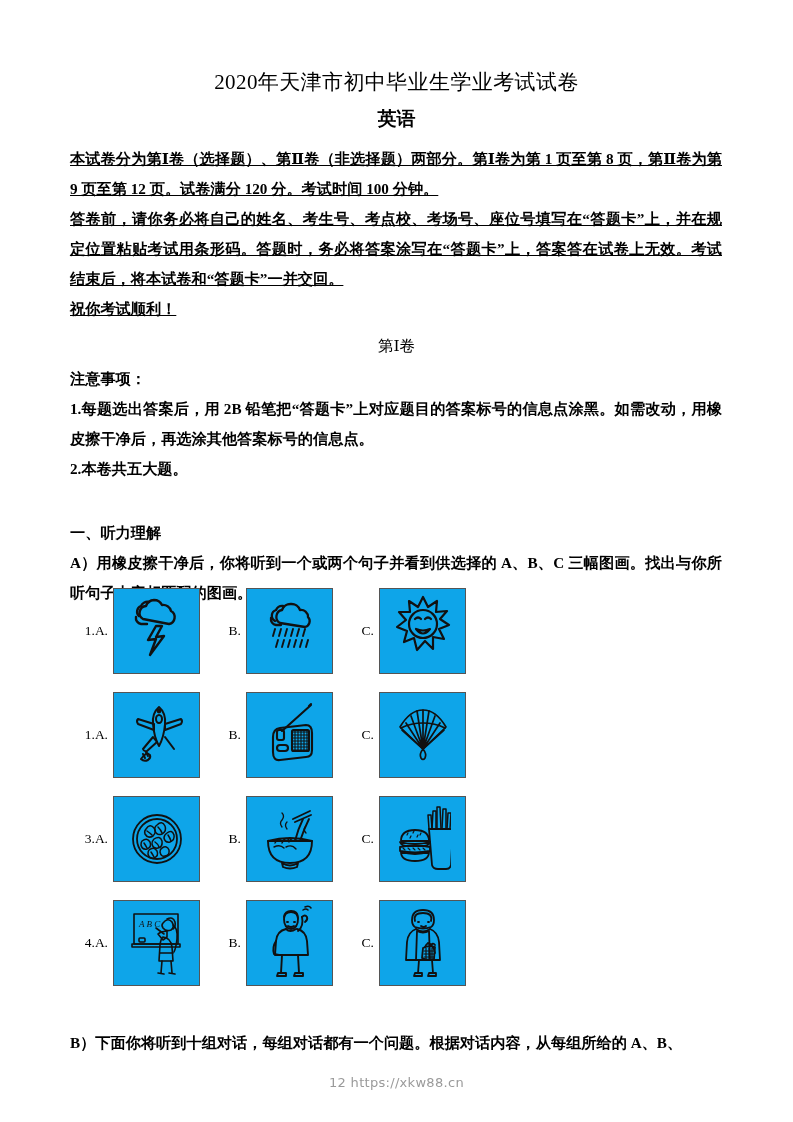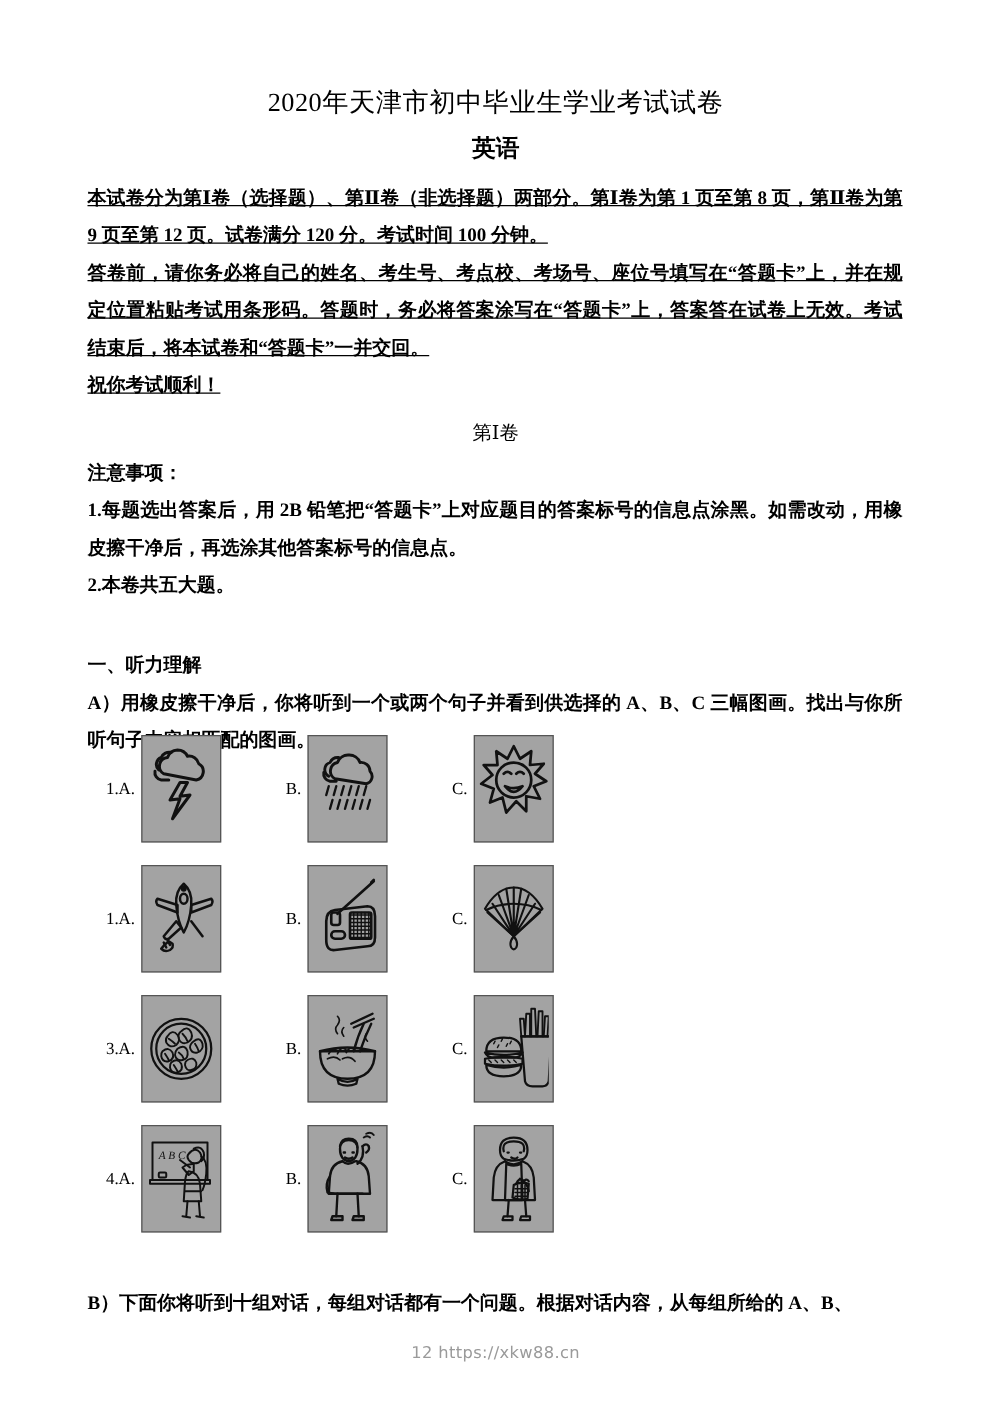--- a/index.html
+++ b/index.html
@@ -106,25 +106,25 @@
 
   .opt-label {
     font-size: 13.5px;
     width: 30px;
     text-align: right;
     padding-right: 5px;
     white-space: nowrap;
   }
 
   .pic-box {
-    width: 64px;
+    width: 87px;
     height: 86px;
     border: 1.6px solid #555;
     box-sizing: border-box;
-    background: #a3a3a3;
+    background: #0ea5e9;
     display: flex;
     align-items: center;
     justify-content: center;
     overflow: hidden;
   }
   .pic-box svg { display: block; }
 
   
   .footer-mark {
     position: absolute;

